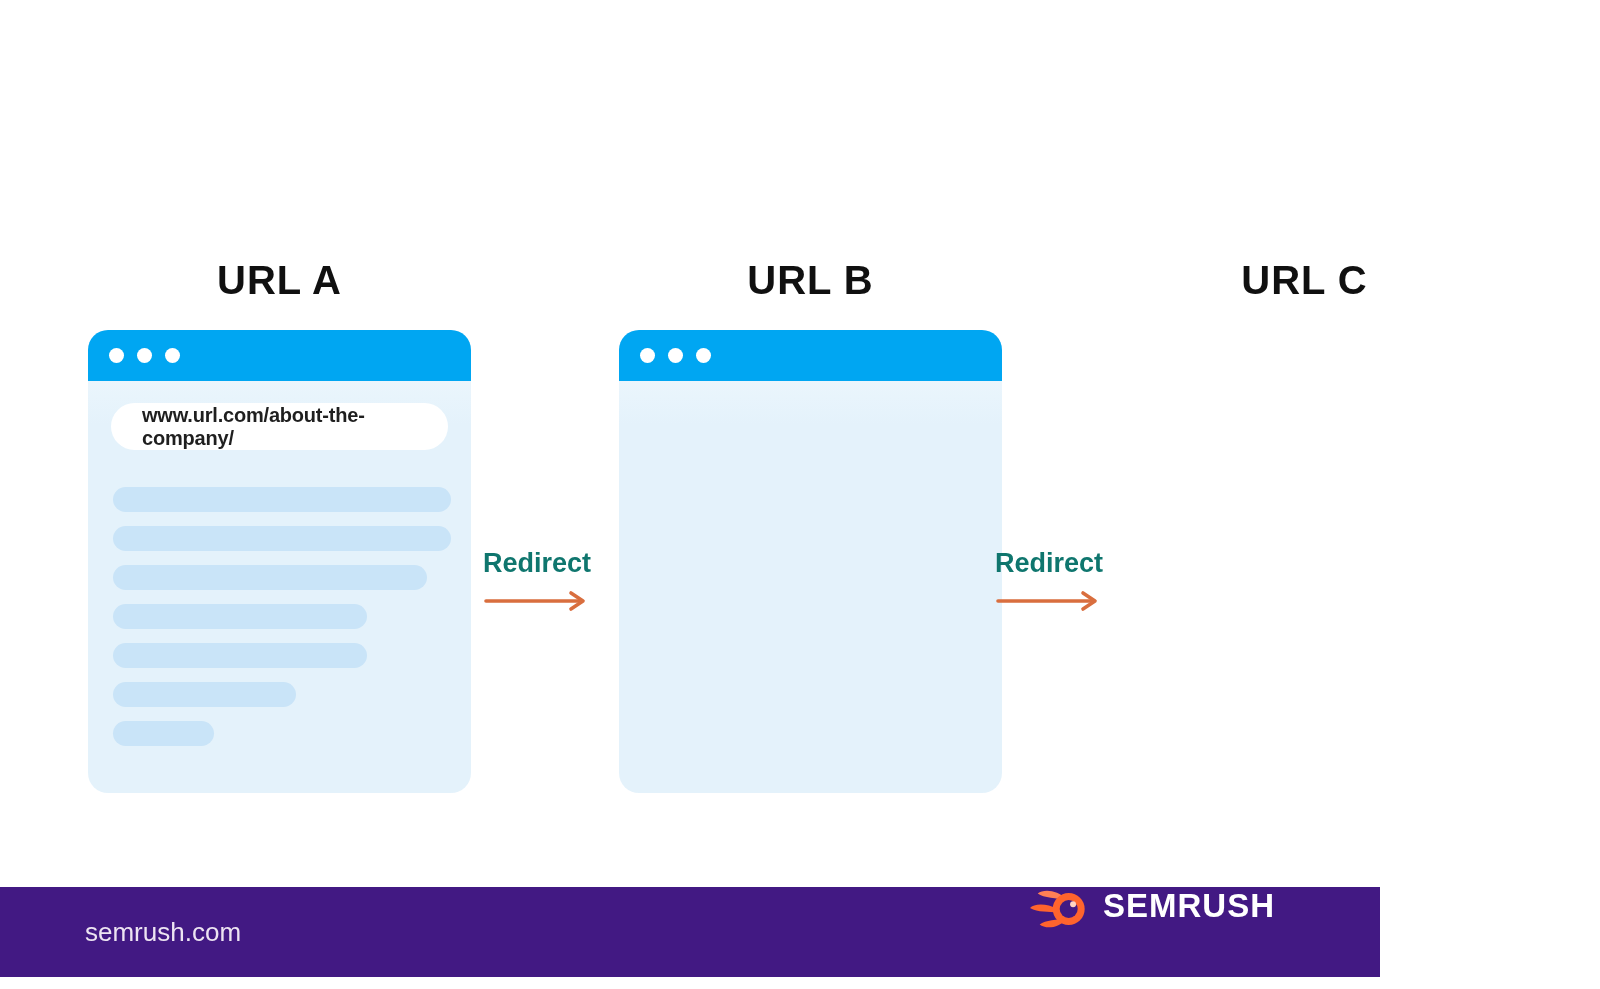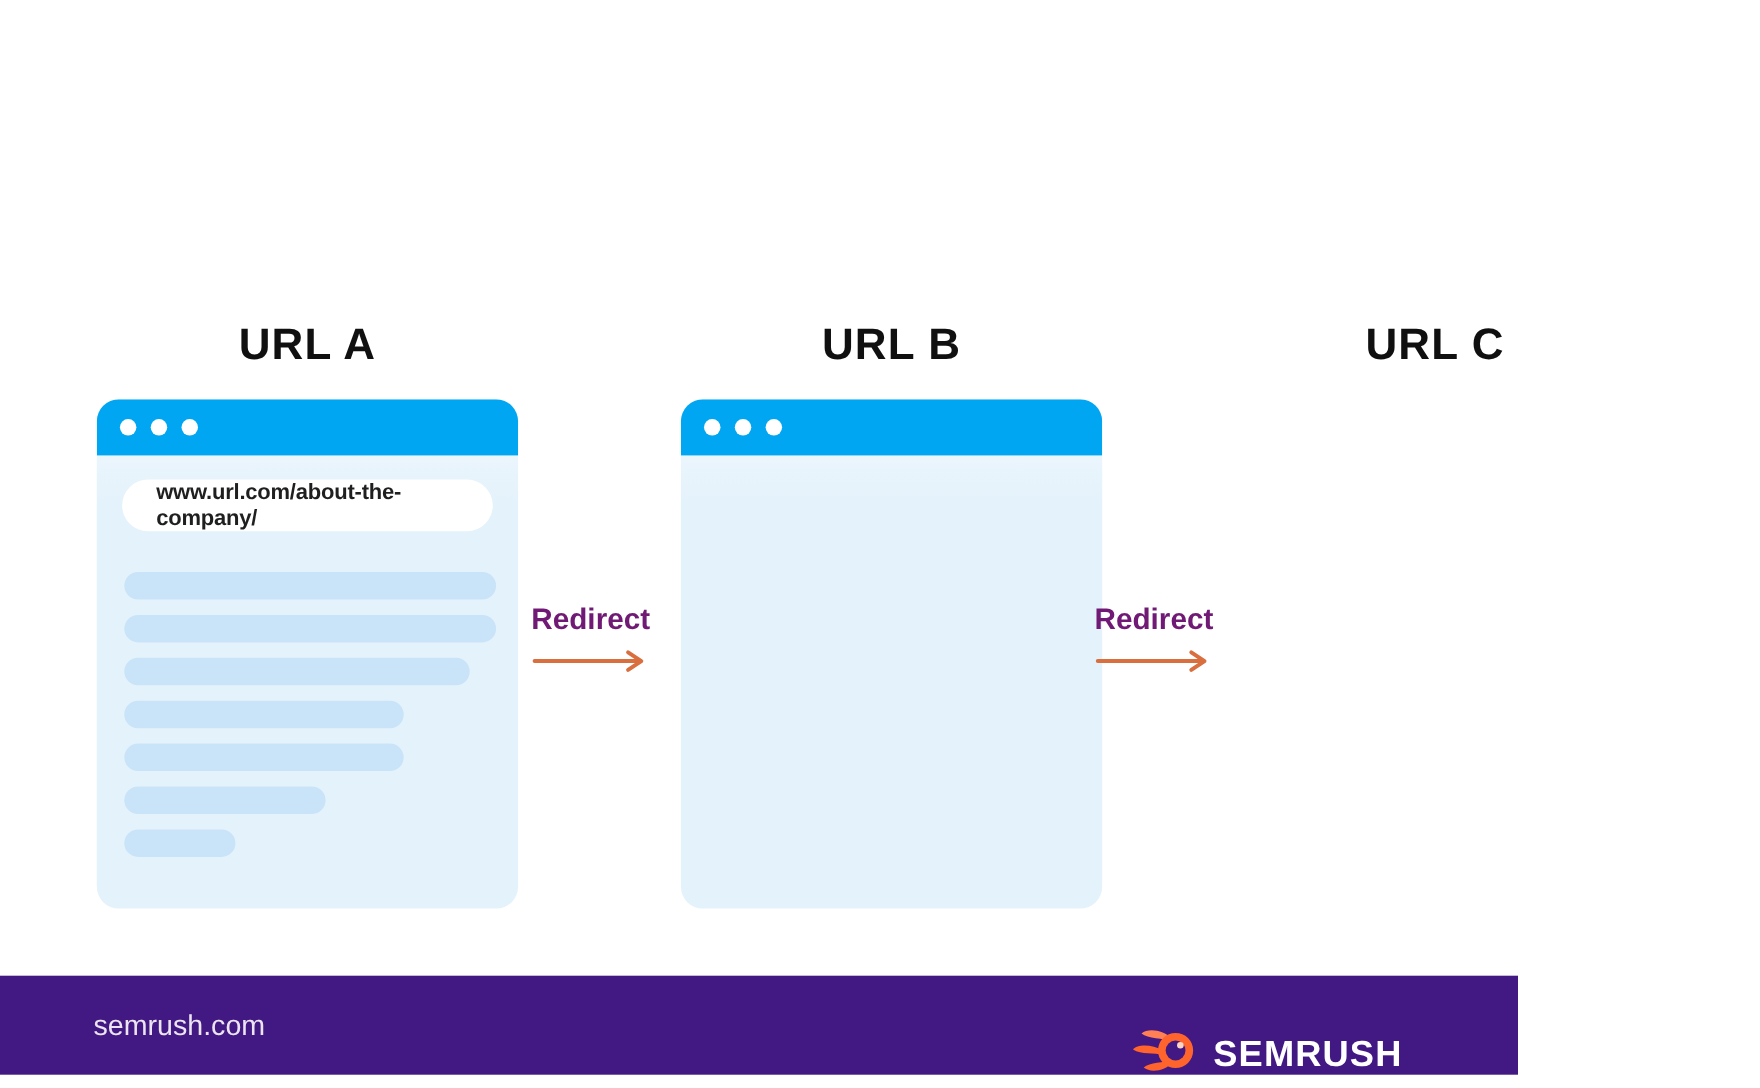--- a/index.html
+++ b/index.html
@@ -28,21 +28,20 @@
     text-align:center;
     font-size:66px;
     font-weight:800;
     letter-spacing:-1px;
     color:var(--title-black);
   }
   .column{
     position:absolute;
     top:256px;
     width:383px;
-    margin-top:33px;
   }
   .col-label{
     font-size:40px;
     font-weight:800;
     letter-spacing:1px;
     text-align:center;
     color:var(--title-black);
     height:48px;
     line-height:48px;
   }
@@ -90,21 +89,21 @@
   }
   .connector{
     position:absolute;
     top:548px;
     width:130px;
     text-align:center;
   }
   .connector-label{
     font-size:27px;
     font-weight:700;
-    color:#701a75;
+    color:#0f766e;
   }
   .connector .arrow{
     margin-top:11px;
     display:inline-block;
   }
   .footer{
     position:absolute;
     left:0;top:887px;
     width:1380px;height:90px;
     background:var(--footer-purple);
@@ -115,21 +114,21 @@
     height:90px;
     line-height:90px;
     font-size:26px;
     color:var(--footer-text);
   }
   .logo{
     position:absolute;
     right:105px;top:0;
     height:90px;
     display:flex;
-    align-items:flex-end;
+    align-items:flex-start;
     gap:13px;
   }
   .logo-text{
     font-size:33px;
     font-weight:700;
     letter-spacing:1px;
     color:#ffffff;
   }
 </style>
 </head>

